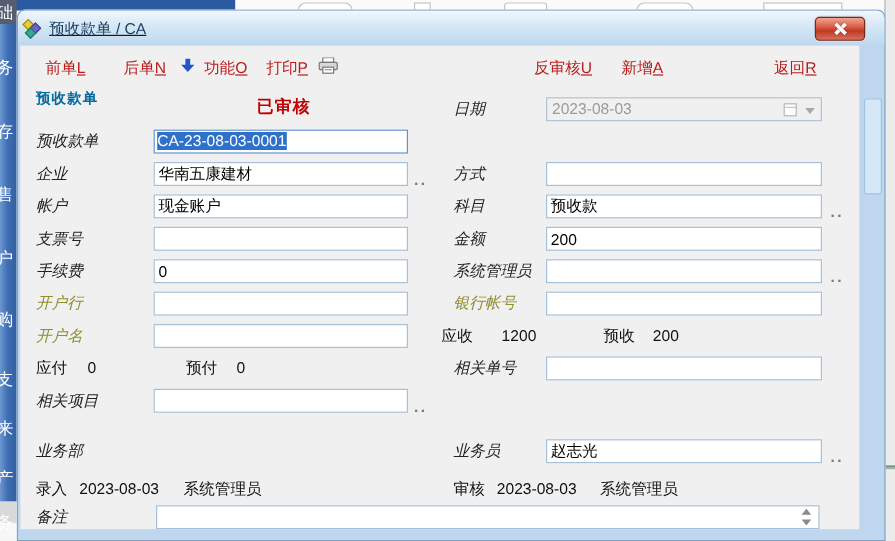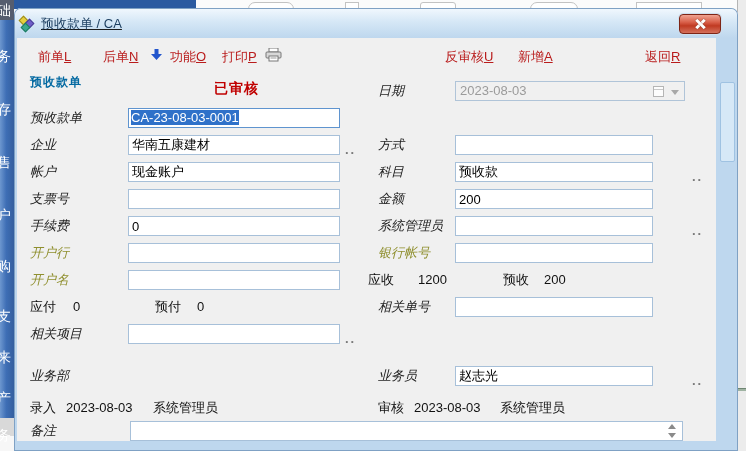--- a/index.html
+++ b/index.html
@@ -50,21 +50,21 @@
   .tb-item .mn { text-decoration:underline; }
   .tb-icon { position:absolute; top:10px; }
 
   
   .form-title { position:absolute; left:13px; top:36px; font-size:12px; font-weight:bold; color:#0369a1; letter-spacing:1px; }
   .status { position:absolute; left:197px; top:42px; font-size:14px; font-weight:bold; color:#c00000; letter-spacing:1px; }
 
   .lbl { position:absolute; color:#222; line-height:20px;font-style:italic; }
   .lbl.olive { color:#8f8f2e;text-align:center; }
   .inp { position:absolute; height:20px; width:212px; border:1px solid #a7c0d9; background:#fff; font-family:inherit; font-size:13px; color:#000; padding:1px 3px; }
-  .inp.r { width:198px; }
+  .inp.r { width:230px; }
   .dots { position:absolute; color:#7a7a7a; font-weight:bold; letter-spacing:2px; line-height:20px; cursor:pointer; }
   .txt { position:absolute; color:#111; line-height:20px; white-space:nowrap; }
 
   .docno { position:absolute; left:111px; top:70px; width:212px; height:20px; border:1px solid #5f94cf; background:#fff; padding:1px 2px; line-height:16px; }
   .docno .sel { background:#2f71c9; color:#fff; }
 
   .datefield { position:absolute; left:438px; top:43px; width:230px; height:20px; border:1px solid #b0c4d8; background:#f0f0f0; color:#9b9b9b; padding:1px 4px; line-height:16px; cursor:default; }
   .datefield .cal { position:absolute; right:20px; top:4px; width:11px; height:11px; border:1px solid #b5b5b5; background:
       linear-gradient(#c9c9c9,#c9c9c9) 0 2px/11px 1px no-repeat,#fdfdfd; }
   .datefield .dd { position:absolute; right:5px; top:8px; width:0; height:0; border-left:4px solid transparent; border-right:4px solid transparent; border-top:5px solid #a8a8a8; }

